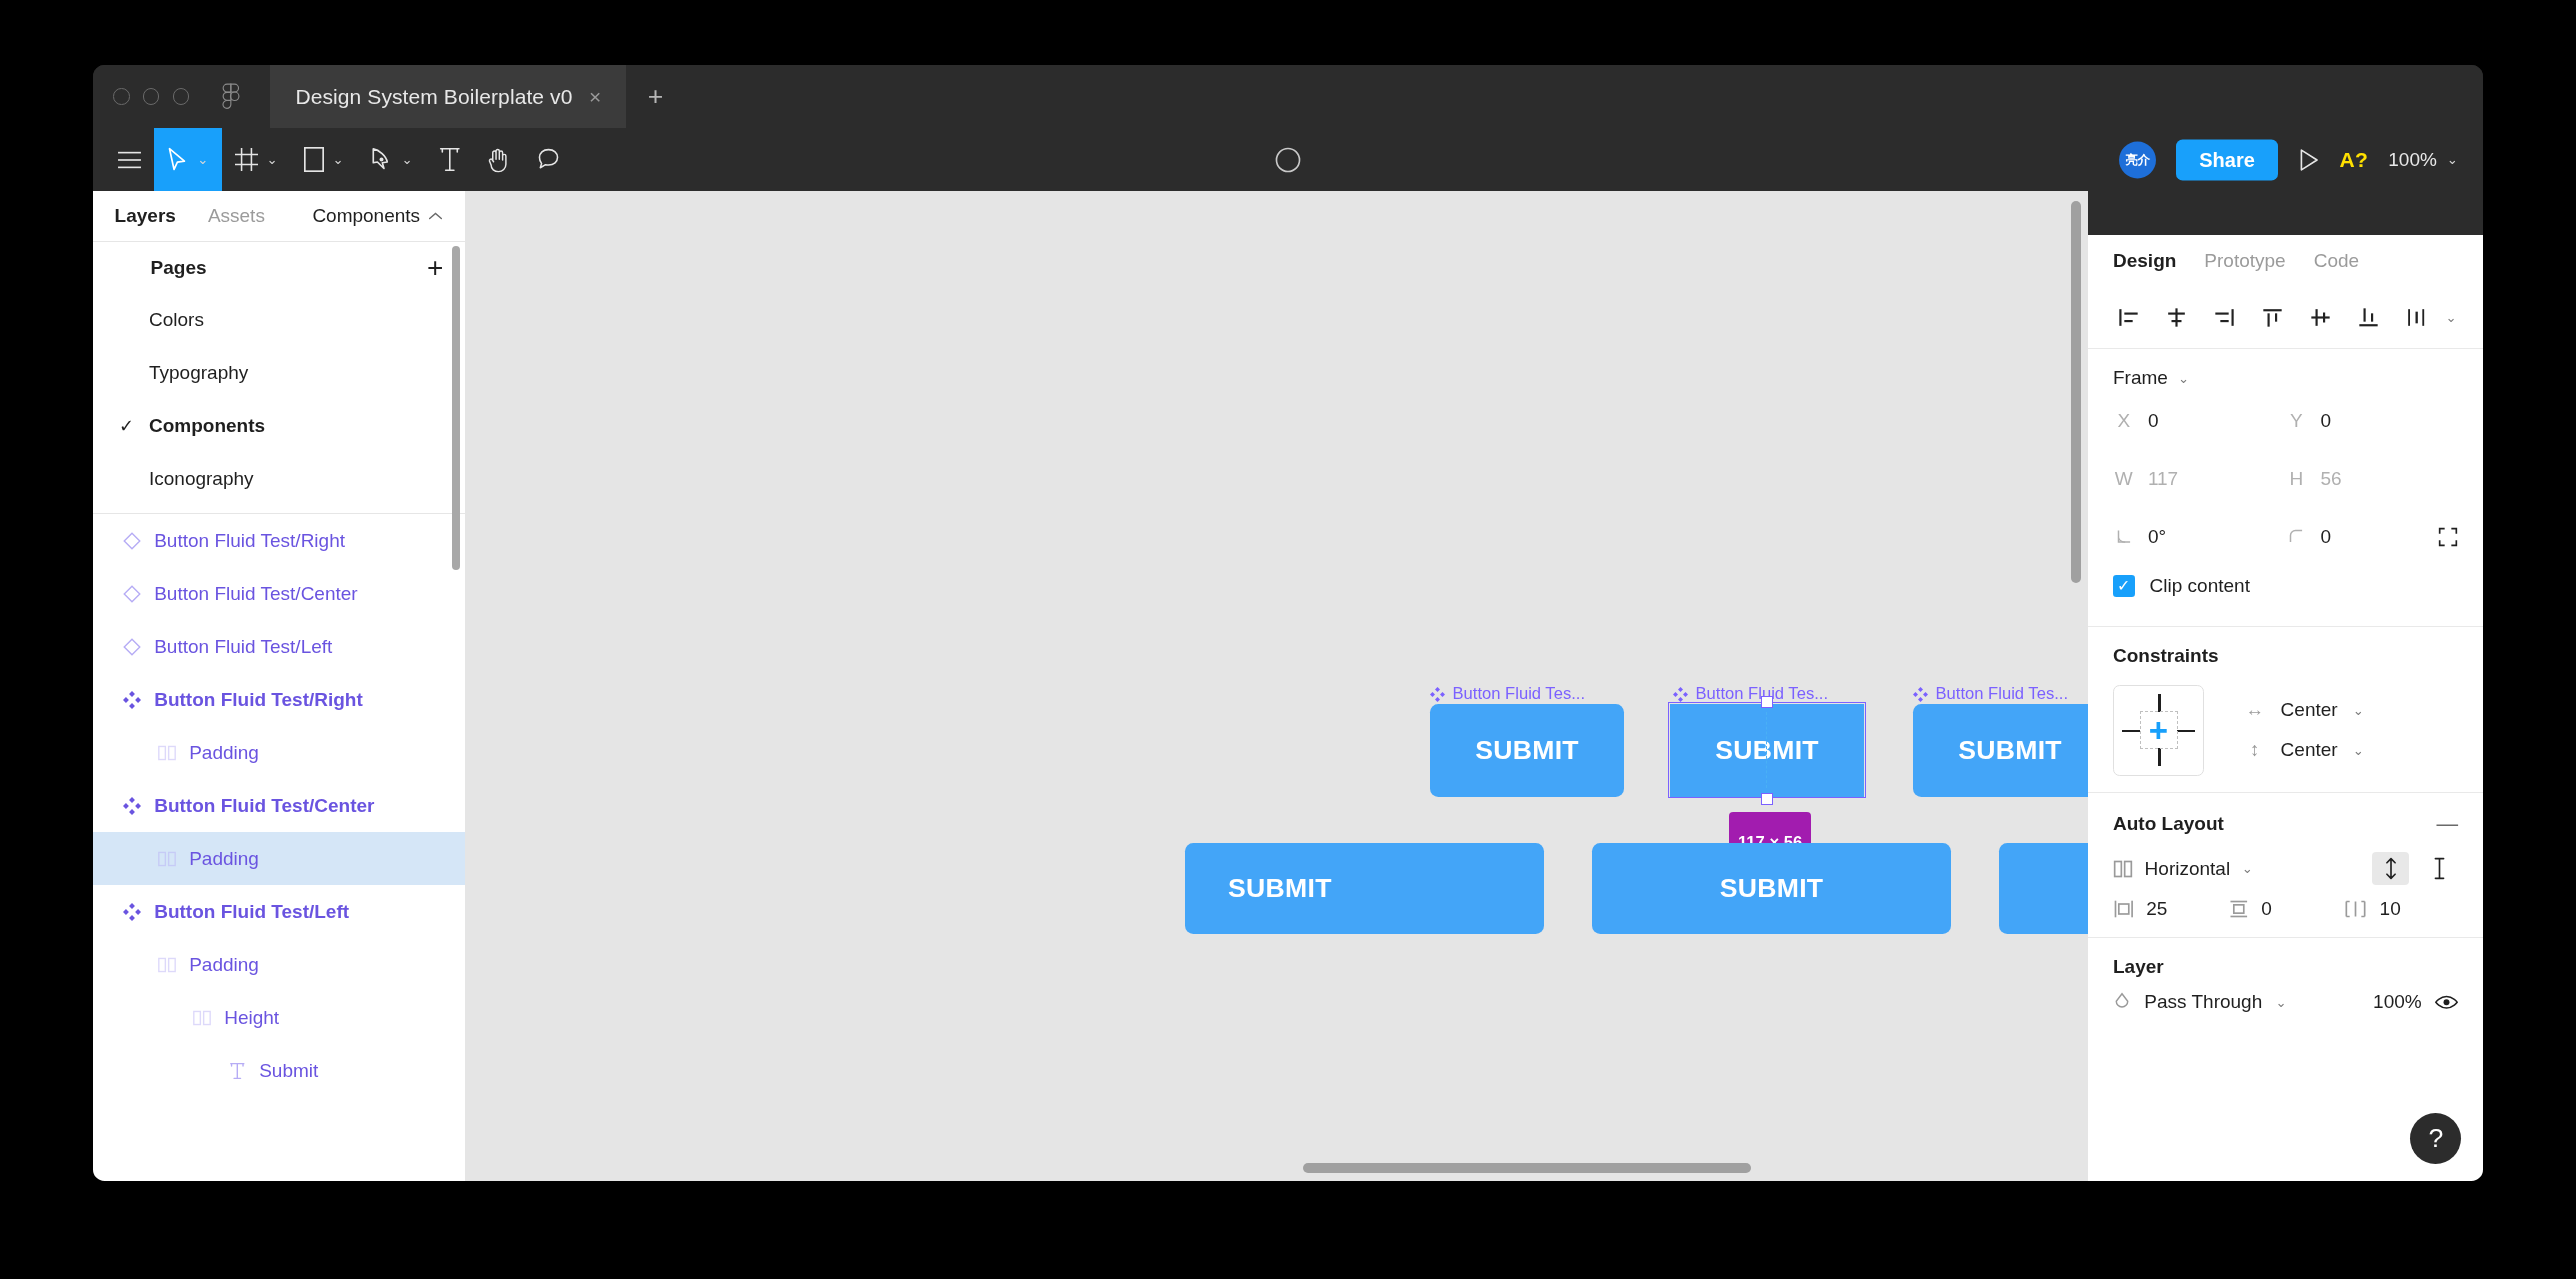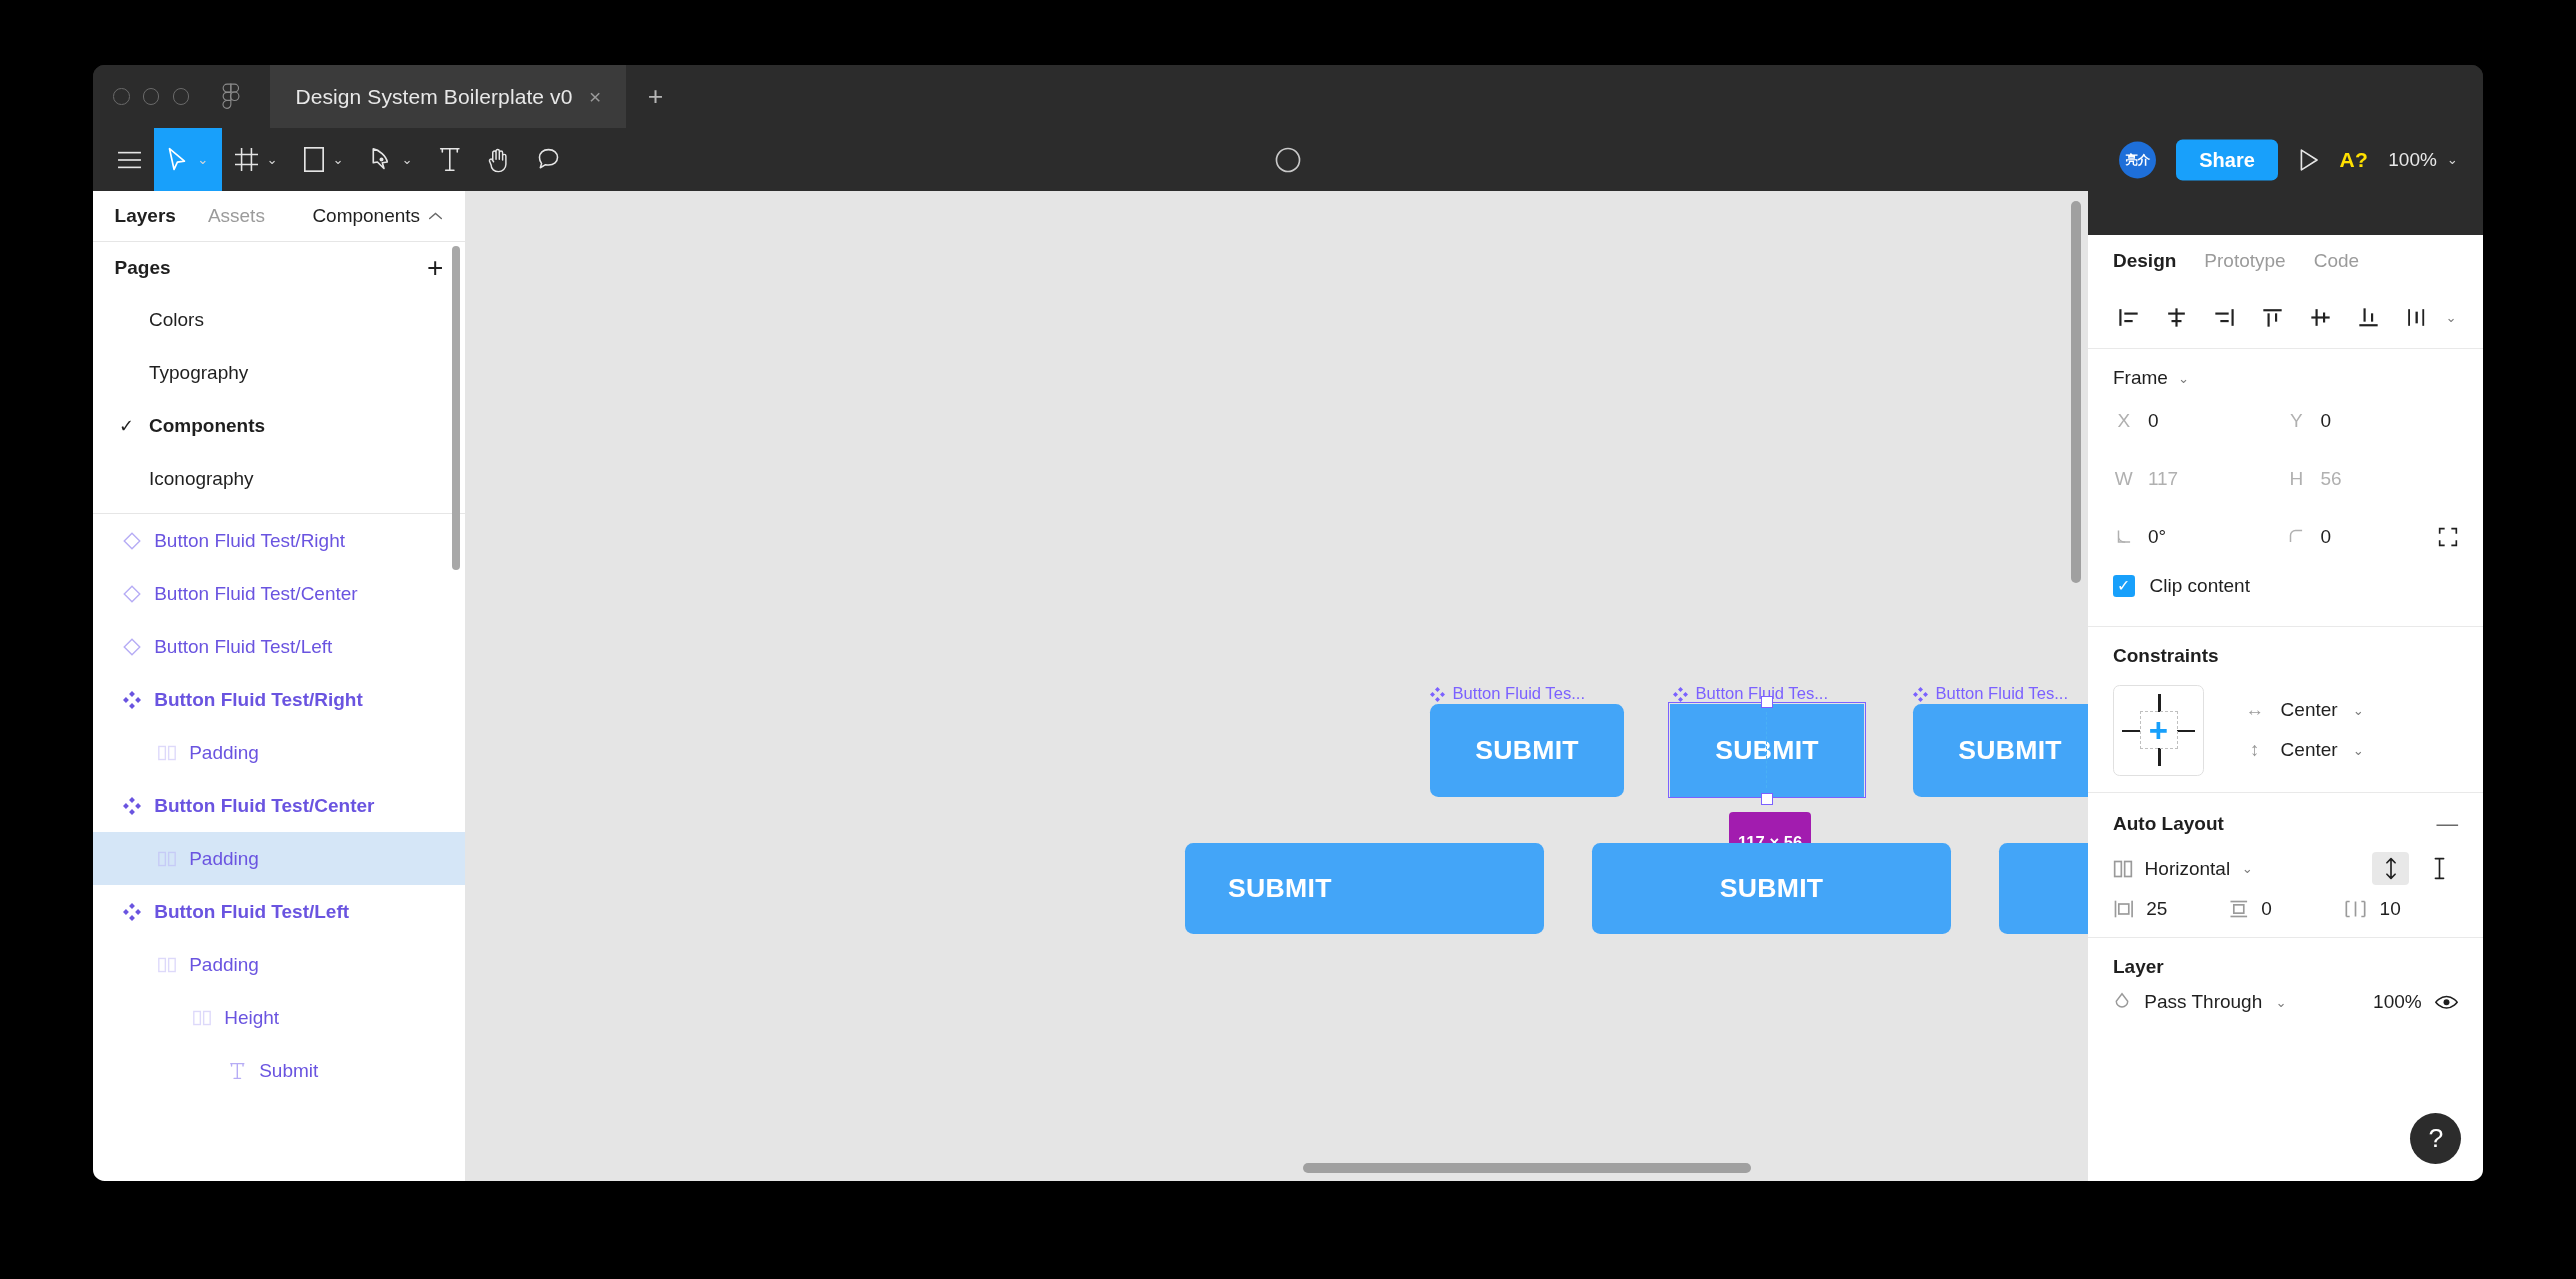--- a/index.html
+++ b/index.html
@@ -100,21 +100,21 @@
   .lp-tab.active { color:#1f1f1f; font-weight:bold; }
   #components-dd {
     position:absolute; right: 21.6px; top:50%; transform:translateY(-50%);
     display:flex; align-items:center; gap:8.3px; font-size:19px; color:#1f1f1f;
   }
   #pages-section { border-bottom: 0.8px solid #e6e6e6; padding-bottom: 8.3px; }
   #pages-header {
     height: 51px; display:flex; align-items:center; padding: 0 21.6px;
     justify-content:space-between;
   }
-  #pages-title { font-size:19px; font-weight:bold; color:#1f1f1f; }
+  #pages-title { font-size:19px; font-weight:bold; color:#1f1f1f;margin-left:36px; }
   #pages-add { font-size:28px; color:#1f1f1f; line-height:1; }
   .page-row {
     height: 53px; display:flex; align-items:center;
     padding-left: 26px; font-size:19px; color:#1f1f1f;
   }
   .page-row .pg-check { width:30px; font-size:18px; color:#1f1f1f; }
   .page-row.selected .pg-label { font-weight:bold; }
 
   #layer-list { flex:1 1 auto; overflow:hidden; position:relative; }
   .layer-row {

